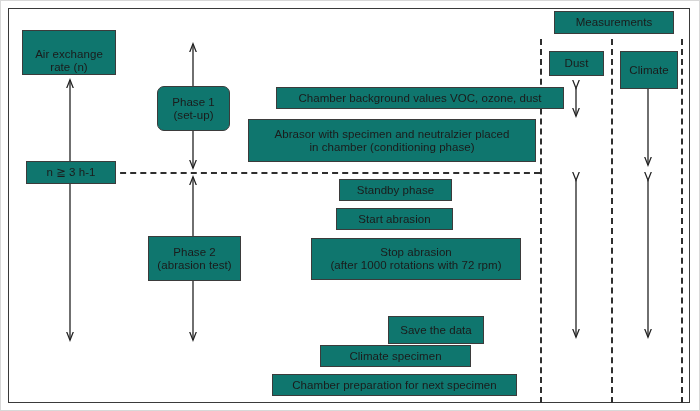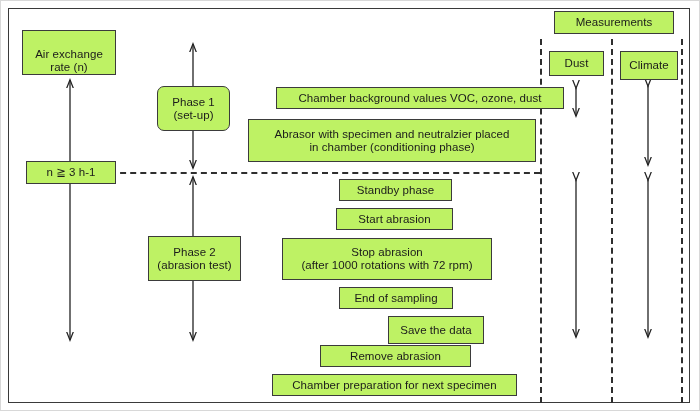--- a/index.html
+++ b/index.html
@@ -31,21 +31,21 @@
     border: 1px solid #3a3a3a;
     box-sizing: border-box;
     background: #ffffff;
   }
 
   
   .node {
     position: absolute;
     box-sizing: border-box;
     border: 1px solid #3b3b3b;
-    background: #bef264;
+    background: #0f766e;
     color: #1b1b1b;
     font-size: 11.5px;
     line-height: 13px;
     display: flex;
     align-items: center;
     justify-content: center;
     text-align: center;
     padding: 0 4px;
     z-index: 4;
     letter-spacing: 0.05px;
@@ -134,50 +134,47 @@
   </div>
 
   <div class="node" style="left:339px; top:179px; width:113px; height:22px;">
     <span class="txt">Standby phase</span>
   </div>
 
   <div class="node" style="left:336px; top:208px; width:117px; height:22px;">
     <span class="txt">Start abrasion</span>
   </div>
 
-  <div class="node" style="left:282px; top:238px; width:210px; height:42px;justify-content:flex-end;">
+  <div class="node" style="left:311px; top:238px; width:210px; height:42px;justify-content:flex-end;">
     <span class="txt">Stop abrasion
 (after 1000 rotations with 72 rpm)</span>
   </div>
 
-  <div class="node" style="left:339px; top:287px; width:114px; height:22px;">
-    <span class="txt">End of sampling</span>
-  </div>
 
   <div class="node" style="left:348px; top:316px; width:96px; height:28px;margin-left:40px;">
     <span class="txt">Save the data</span>
   </div>
 
   <div class="node" style="left:320px; top:345px; width:151px; height:22px;">
-    <span class="txt">Remove abrasion</span>
+    <span class="txt">Climate specimen</span>
   </div>
 
   <div class="node" style="left:272px; top:374px; width:245px; height:22px;">
     <span class="txt">Chamber preparation for next specimen</span>
   </div>
 
   <div class="node" style="left:554px; top:11px; width:120px; height:23px;">
     <span class="txt">Measurements</span>
   </div>
 
   <div class="node" style="left:549px; top:51px; width:55px; height:25px;">
     <span class="txt">Dust</span>
   </div>
 
-  <div class="node" style="left:620px; top:51px; width:58px; height:29px;">
+  <div class="node" style="left:620px; top:51px; width:58px; height:38px;">
     <span class="txt">Climate</span>
   </div>
 
   <svg class="arrow-layer" viewBox="0 0 700 411" xmlns="http://www.w3.org/2000/svg">
     <defs>
       <marker id="ah" markerWidth="9" markerHeight="9" refX="6.4" refY="3" orient="auto" markerUnits="strokeWidth">
         <path d="M0,0.4 L6.6,3 L0,5.6" fill="none" stroke="#222" stroke-width="0.95"></path>
       </marker>
     </defs>
 

